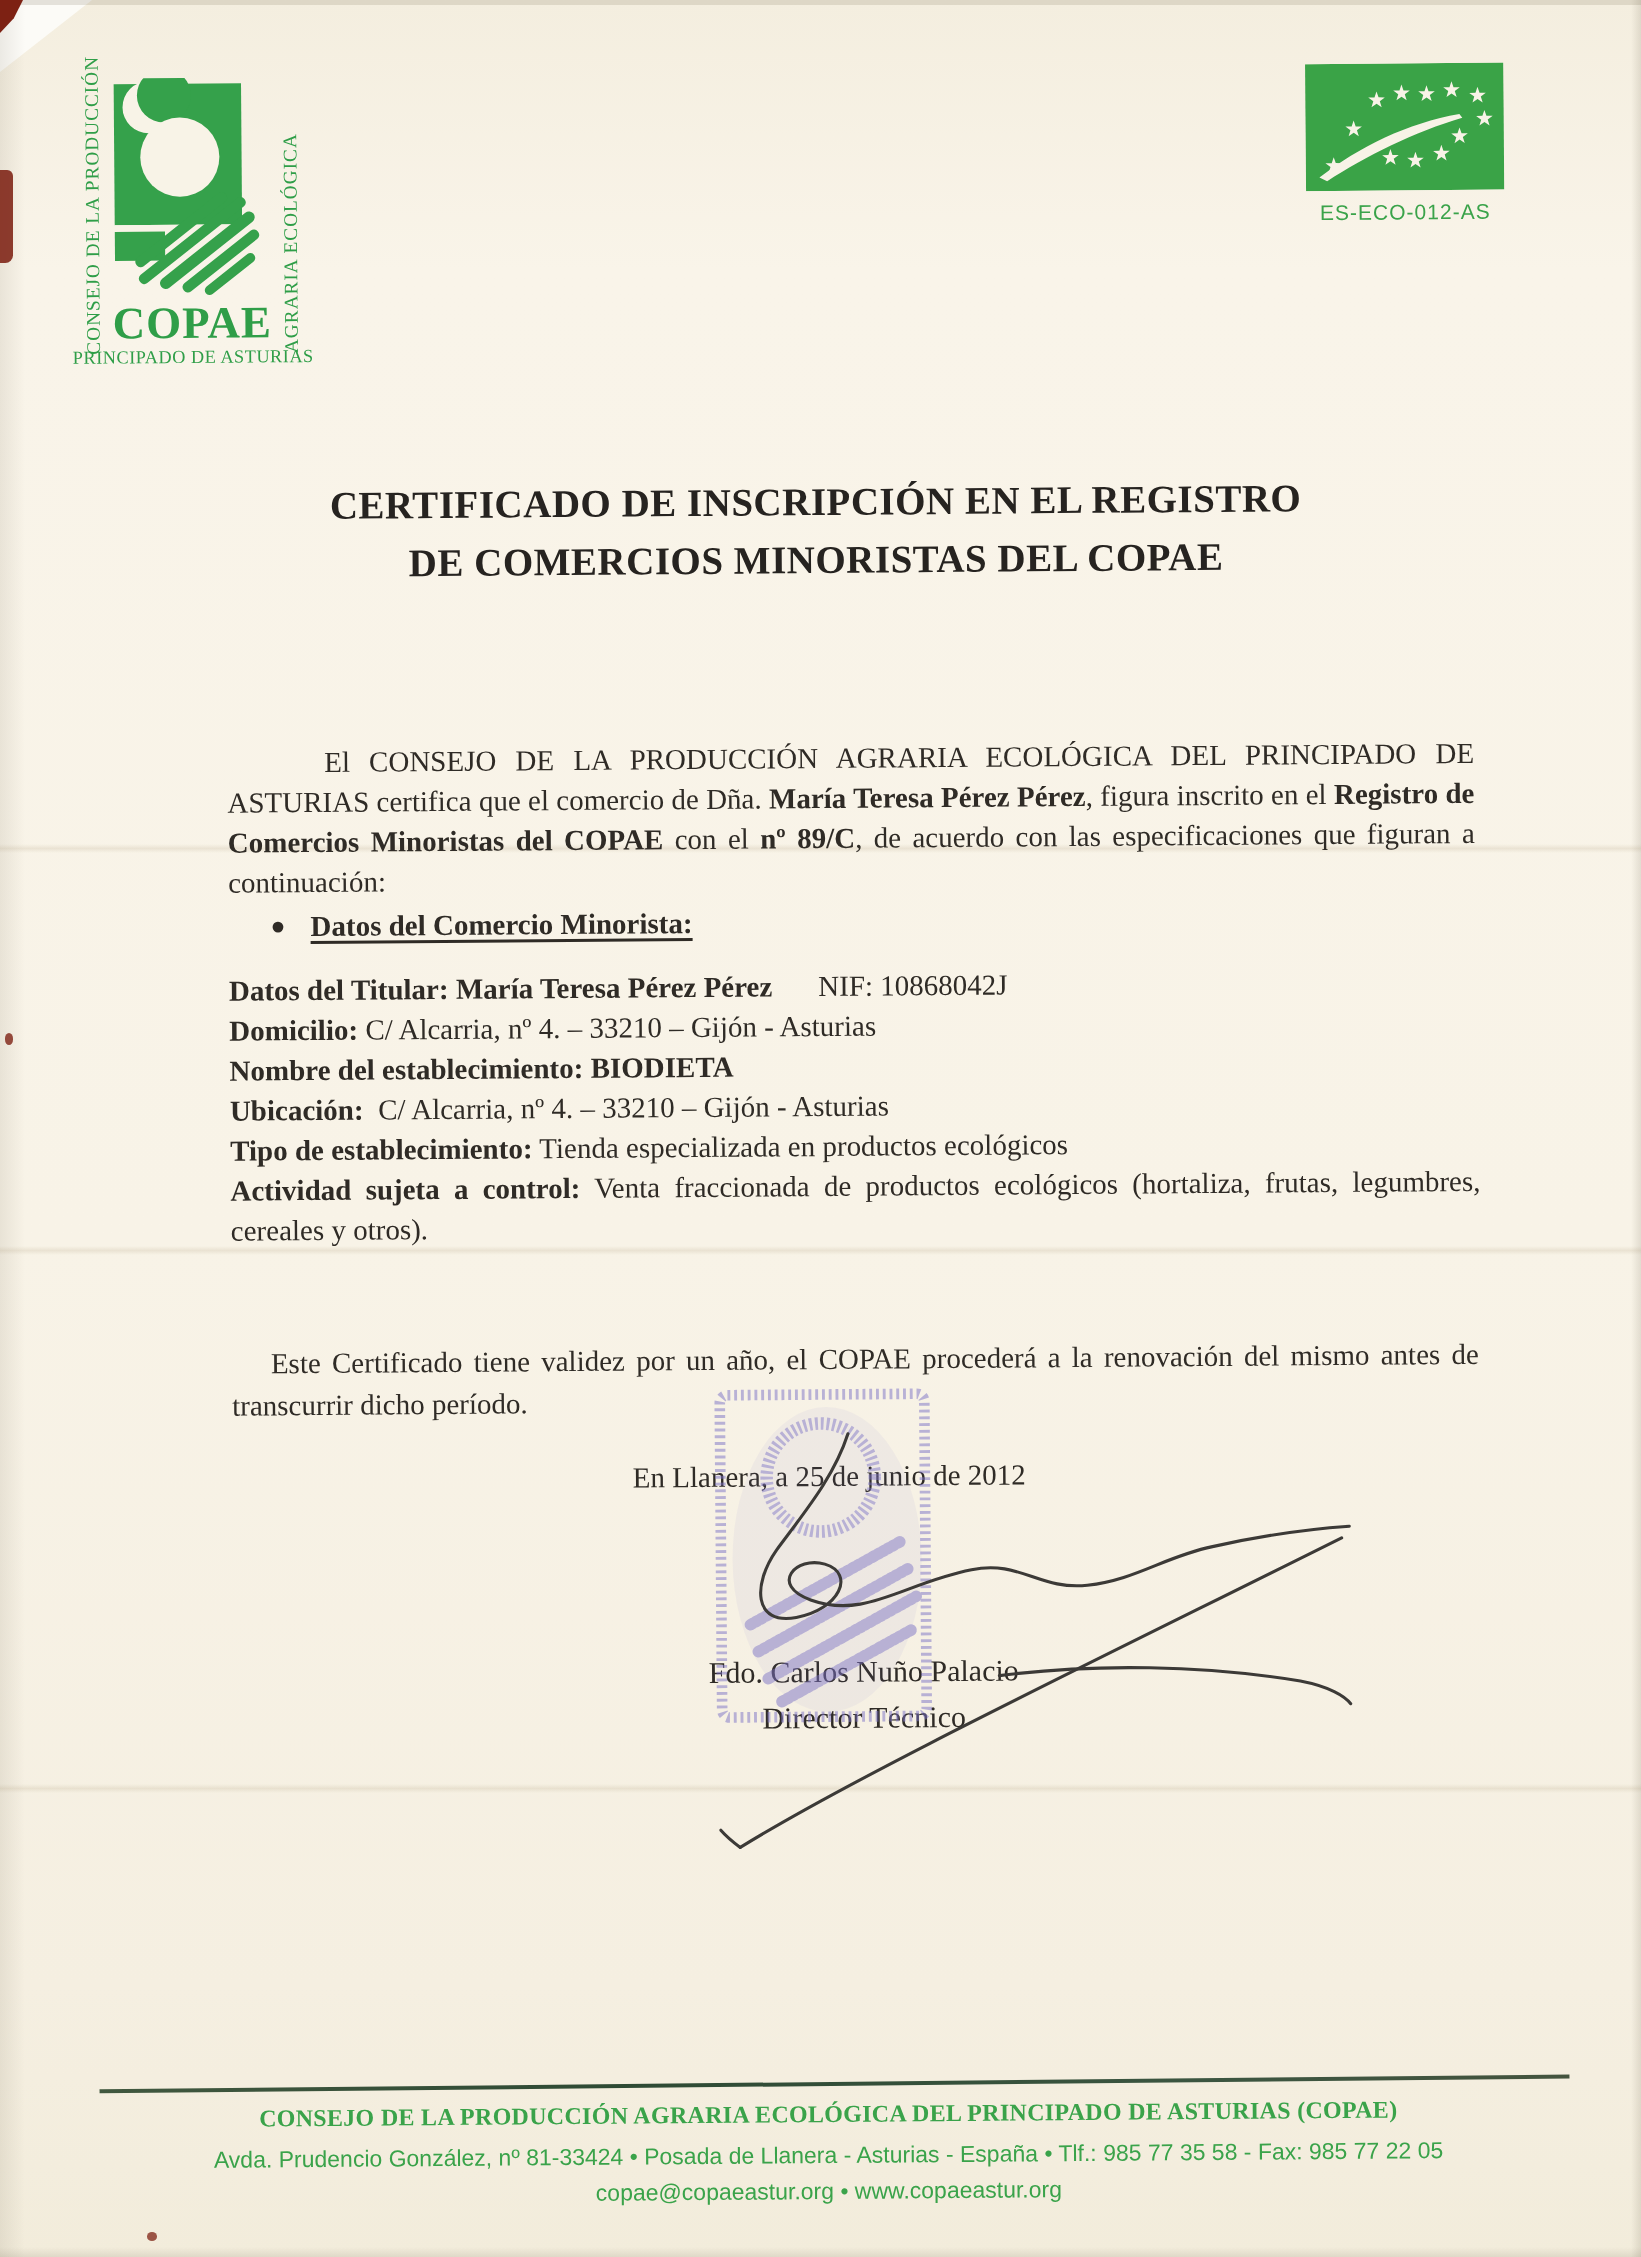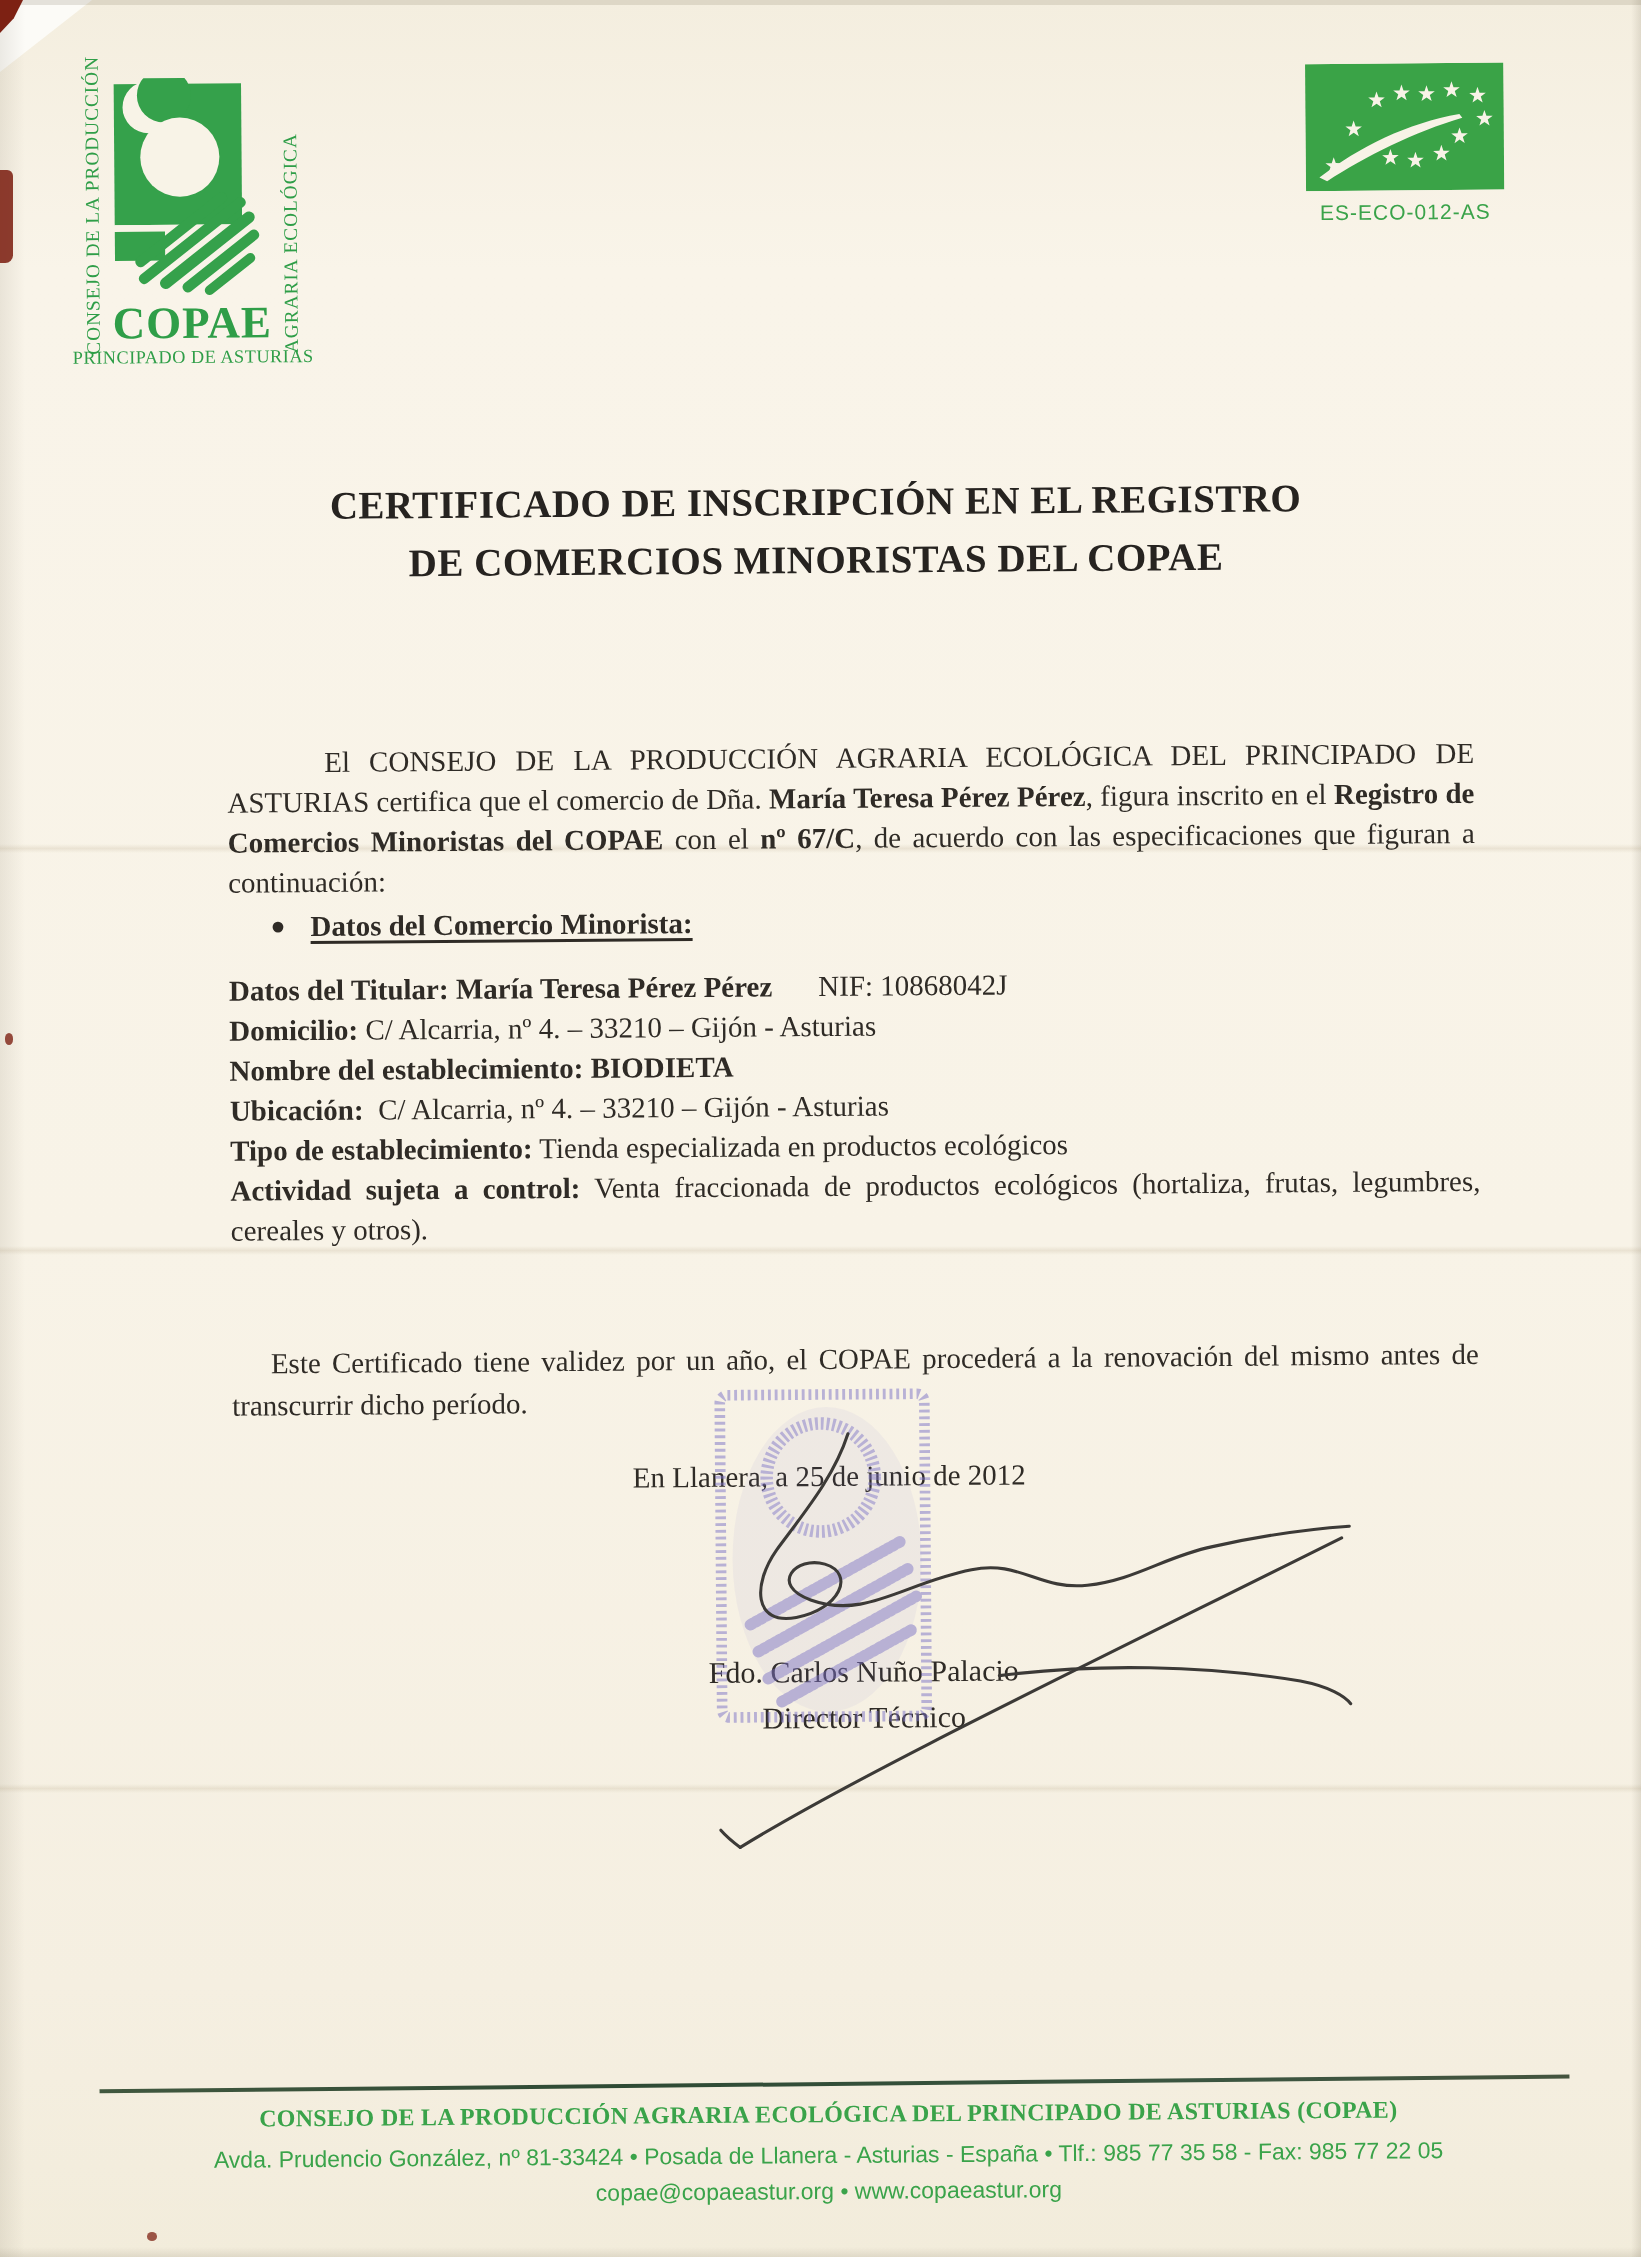--- a/index.html
+++ b/index.html
@@ -127,21 +127,21 @@
         <use href="#st" transform="translate(88,98)"></use>
         <use href="#st" transform="translate(50,68)"></use>
         <use href="#st" transform="translate(29,106)"></use>
       </svg>
       <div class="eu-code">ES-ECO-012-AS</div>
     </div>
 
     <div class="title t1">CERTIFICADO DE INSCRIPCIÓN EN EL REGISTRO</div>
     <div class="title t2">DE COMERCIOS MINORISTAS DEL COPAE</div>
 
-    <p class="intro"><span>El CONSEJO DE LA PRODUCCIÓN AGRARIA ECOLÓGICA DEL PRINCIPADO DE ASTURIAS certifica que el comercio de Dña. </span><b>María Teresa Pérez Pérez</b><span>, figura inscrito en el </span><b>Registro de Comercios Minoristas del COPAE</b><span> con el </span><b>nº 67/C</b><span>, de acuerdo con las especificaciones que figuran a continuación:</span></p>
+    <p class="intro"><span>El CONSEJO DE LA PRODUCCIÓN AGRARIA ECOLÓGICA DEL PRINCIPADO DE ASTURIAS certifica que el comercio de Dña. </span><b>María Teresa Pérez Pérez</b><span>, figura inscrito en el </span><b>Registro de Comercios Minoristas del COPAE</b><span> con el </span><b>nº 89/C</b><span>, de acuerdo con las especificaciones que figuran a continuación:</span></p>
 
     <div class="bullet-row">
       <span class="bullet-dot">●</span><u>Datos del Comercio Minorista:</u>
     </div>
 
     <div class="details">
       <div class="detail-line"><b>Datos del Titular:</b> <b>María Teresa Pérez Pérez</b><span class="nif"><span>NIF:</span> <span>10868042J</span></span></div>
       <div class="detail-line"><b>Domicilio:</b> <span>C/ Alcarria, nº 4. – 33210 – Gijón - Asturias</span></div>
       <div class="detail-line"><b>Nombre del establecimiento:</b> <b>BIODIETA</b></div>
       <div class="detail-line"><b>Ubicación:</b>&nbsp; <span>C/ Alcarria, nº 4. – 33210 – Gijón - Asturias</span></div>

